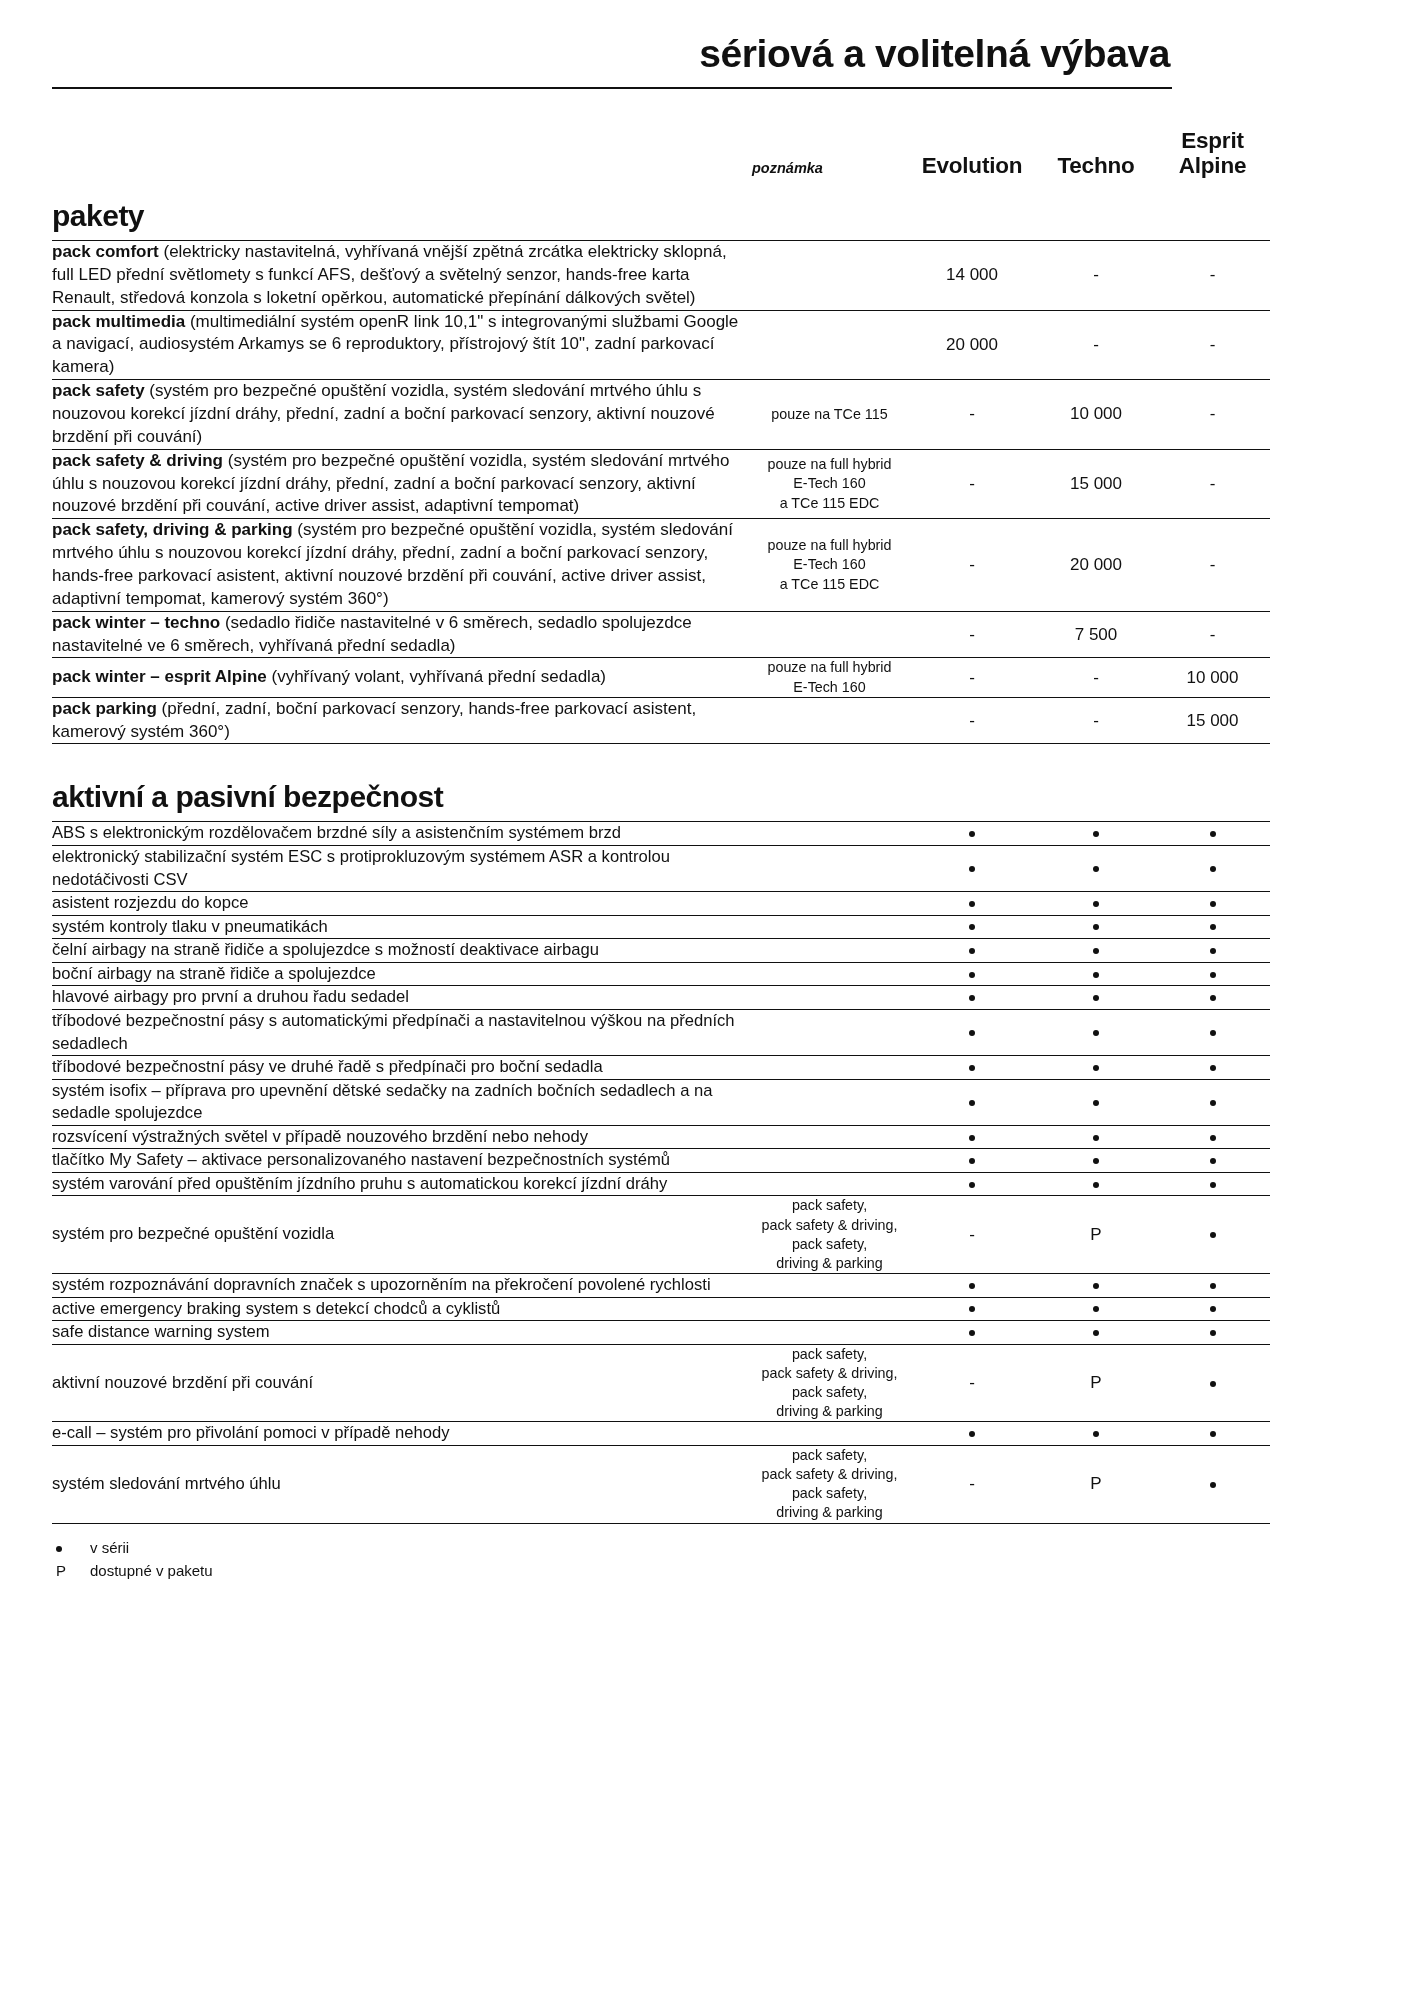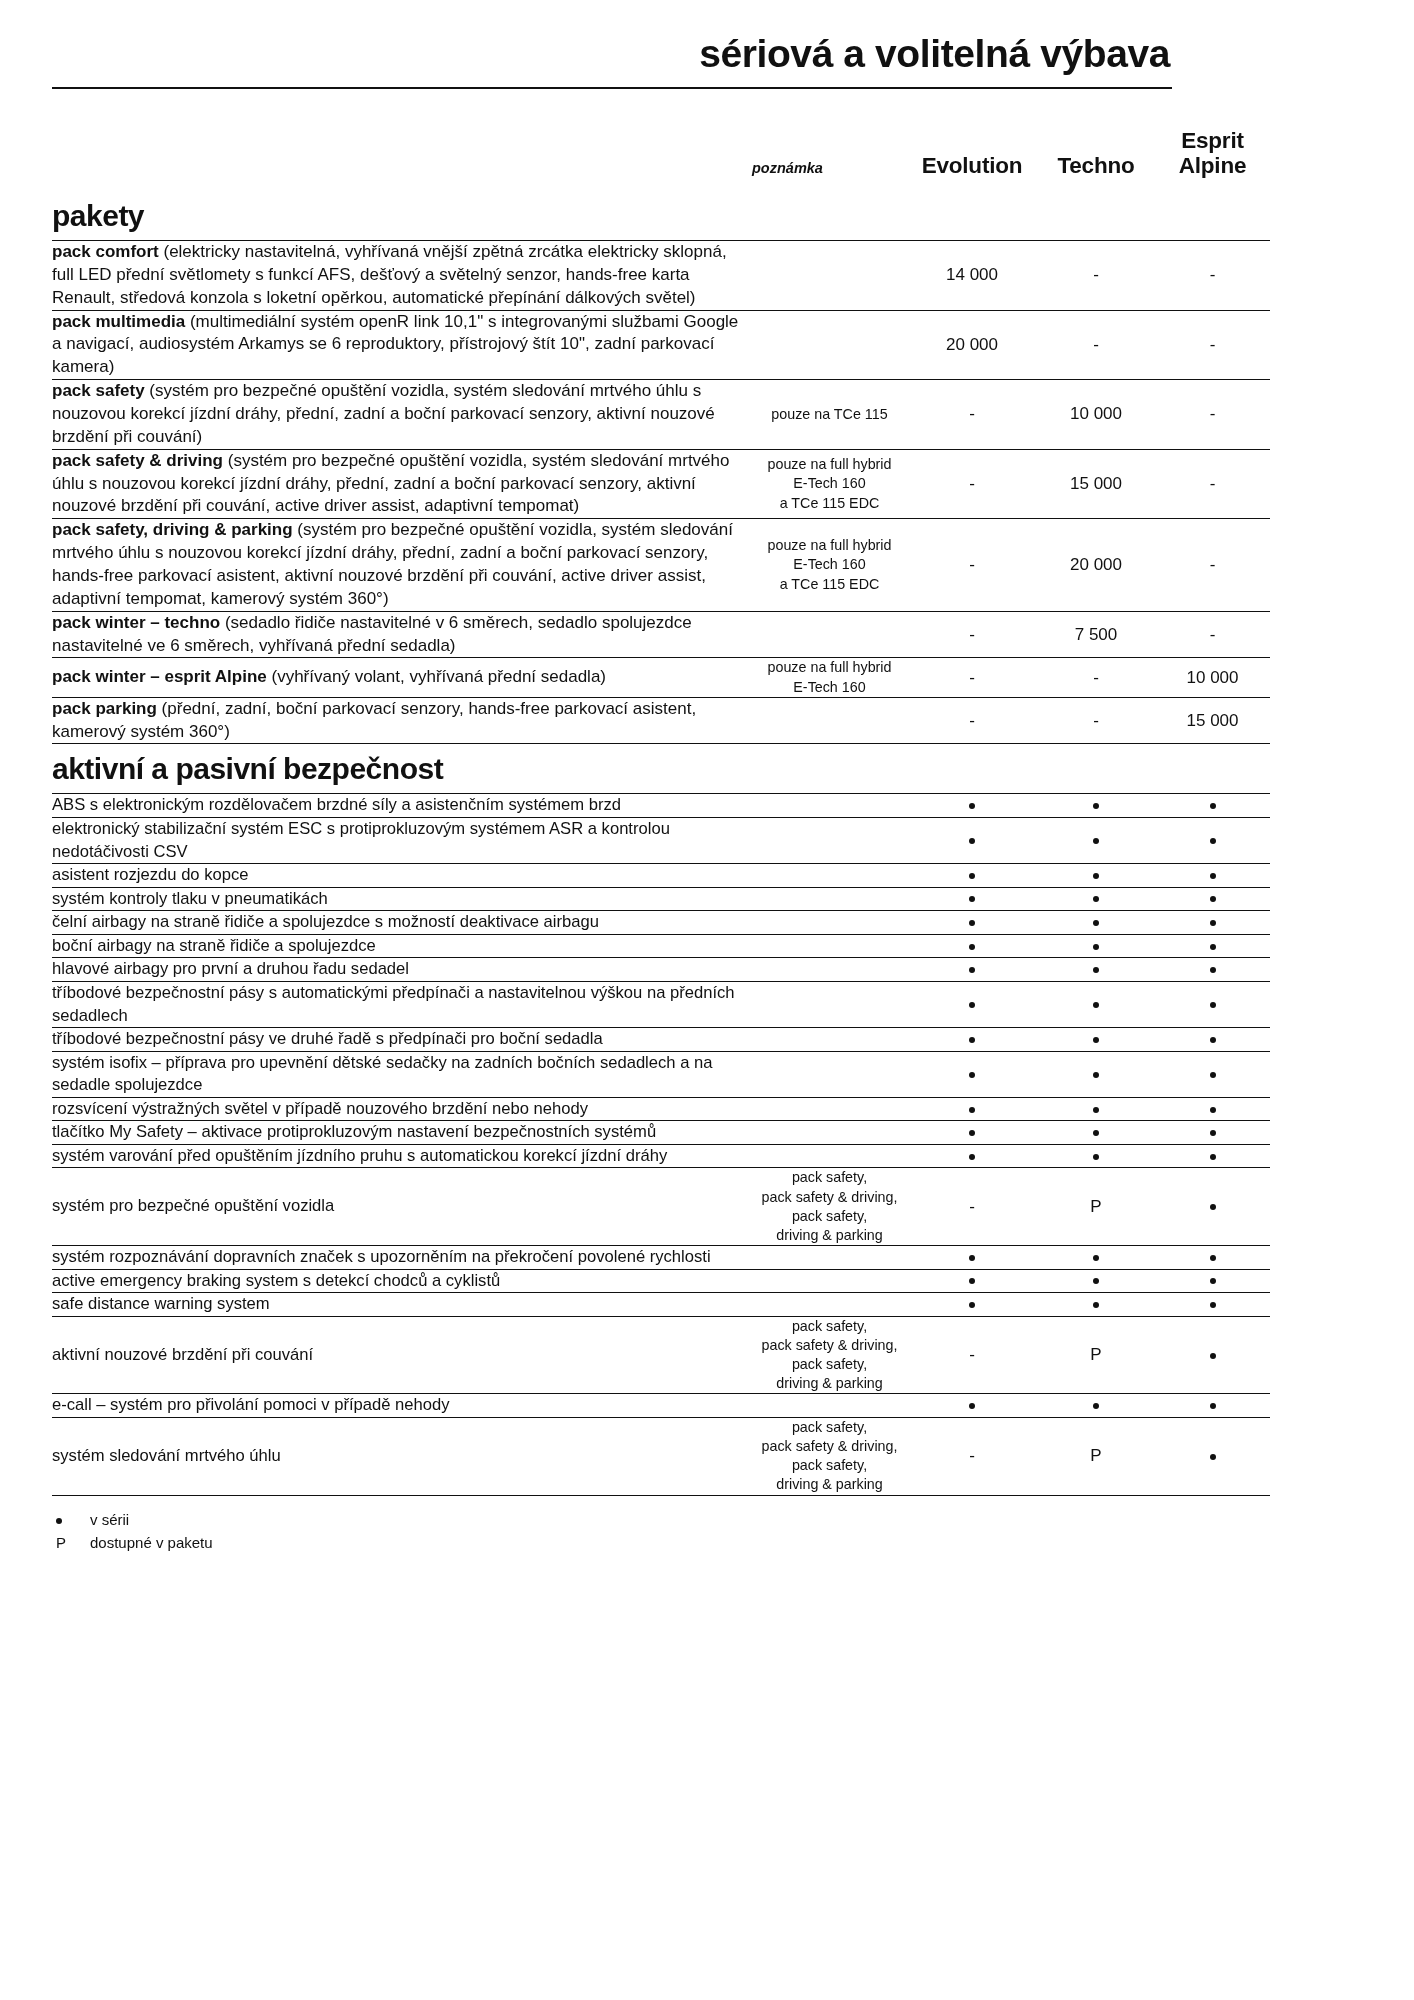--- a/index.html
+++ b/index.html
@@ -67,21 +67,21 @@
   .ch-techno    { flex: 0 0 118px; }
   .ch-esprit    { flex: 0 0 115px; }
 
   
   .section-title {
     font-size: 30px;
     font-weight: 700;
     letter-spacing: -0.5px;
     margin: 16px 0 7px 0;
   }
-  .section-title.tight { margin-top: 8px; }
+  .section-title.tight { margin-top: 36px; }
 
   
   table.spec {
     width: 100%;
     border-collapse: collapse;
     table-layout: fixed;
   }
   table.spec td {
     vertical-align: middle;
     padding: 0;
@@ -306,21 +306,21 @@
             <td class="c-val c-es"><span class="dot"></span></td>
           </tr>
           <tr class="srow">
             <td class="c-desc">rozsvícení výstražných světel v případě nouzového brzdění nebo nehody</td>
             <td class="c-note"></td>
             <td class="c-val c-ev"><span class="dot"></span></td>
             <td class="c-val c-te"><span class="dot"></span></td>
             <td class="c-val c-es"><span class="dot"></span></td>
           </tr>
           <tr class="srow">
-            <td class="c-desc">tlačítko My Safety – aktivace protiprokluzovým nastavení bezpečnostních systémů</td>
+            <td class="c-desc">tlačítko My Safety – aktivace personalizovaného nastavení bezpečnostních systémů</td>
             <td class="c-note"></td>
             <td class="c-val c-ev"><span class="dot"></span></td>
             <td class="c-val c-te"><span class="dot"></span></td>
             <td class="c-val c-es"><span class="dot"></span></td>
           </tr>
           <tr class="srow">
             <td class="c-desc">systém varování před opuštěním jízdního pruhu s automatickou korekcí jízdní dráhy</td>
             <td class="c-note"></td>
             <td class="c-val c-ev"><span class="dot"></span></td>
             <td class="c-val c-te"><span class="dot"></span></td>

